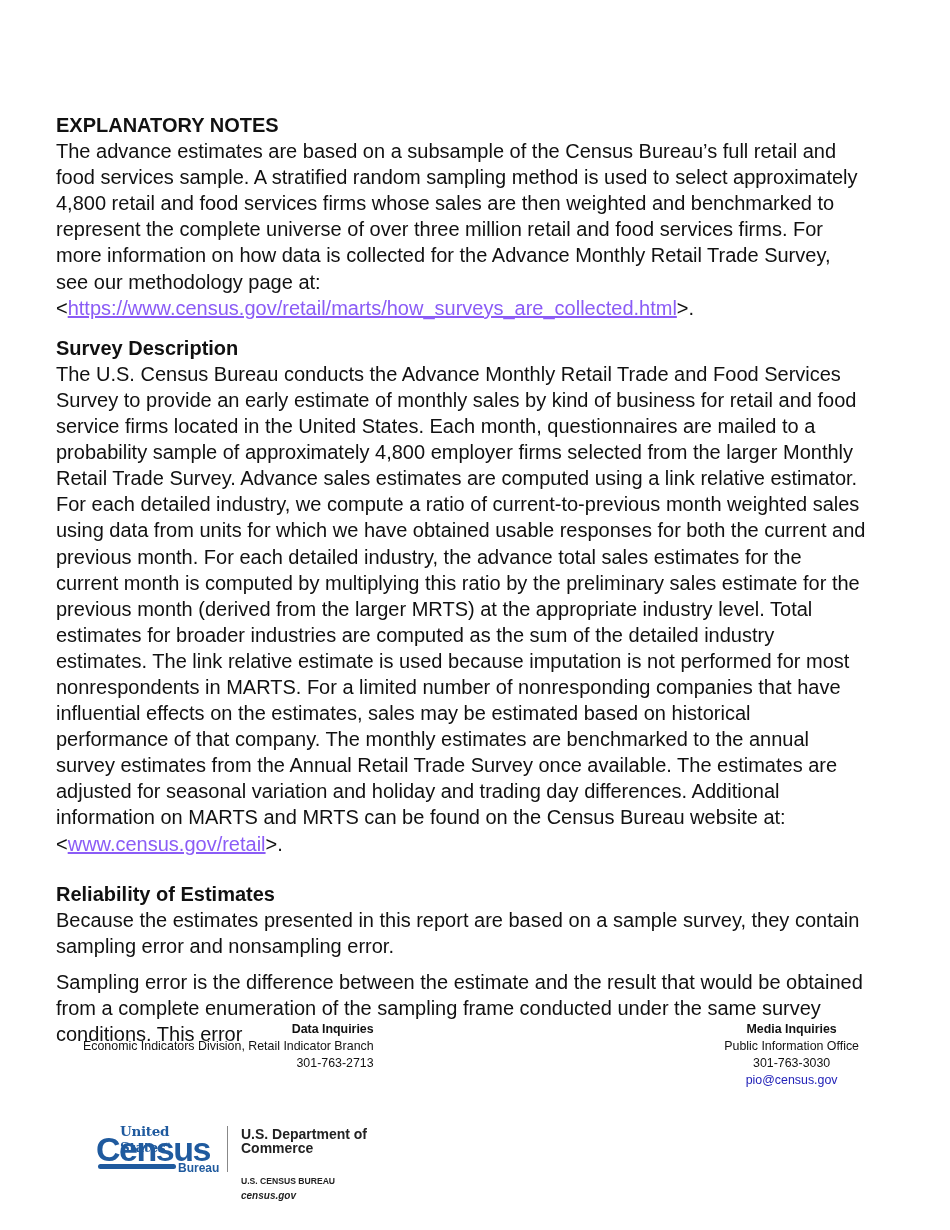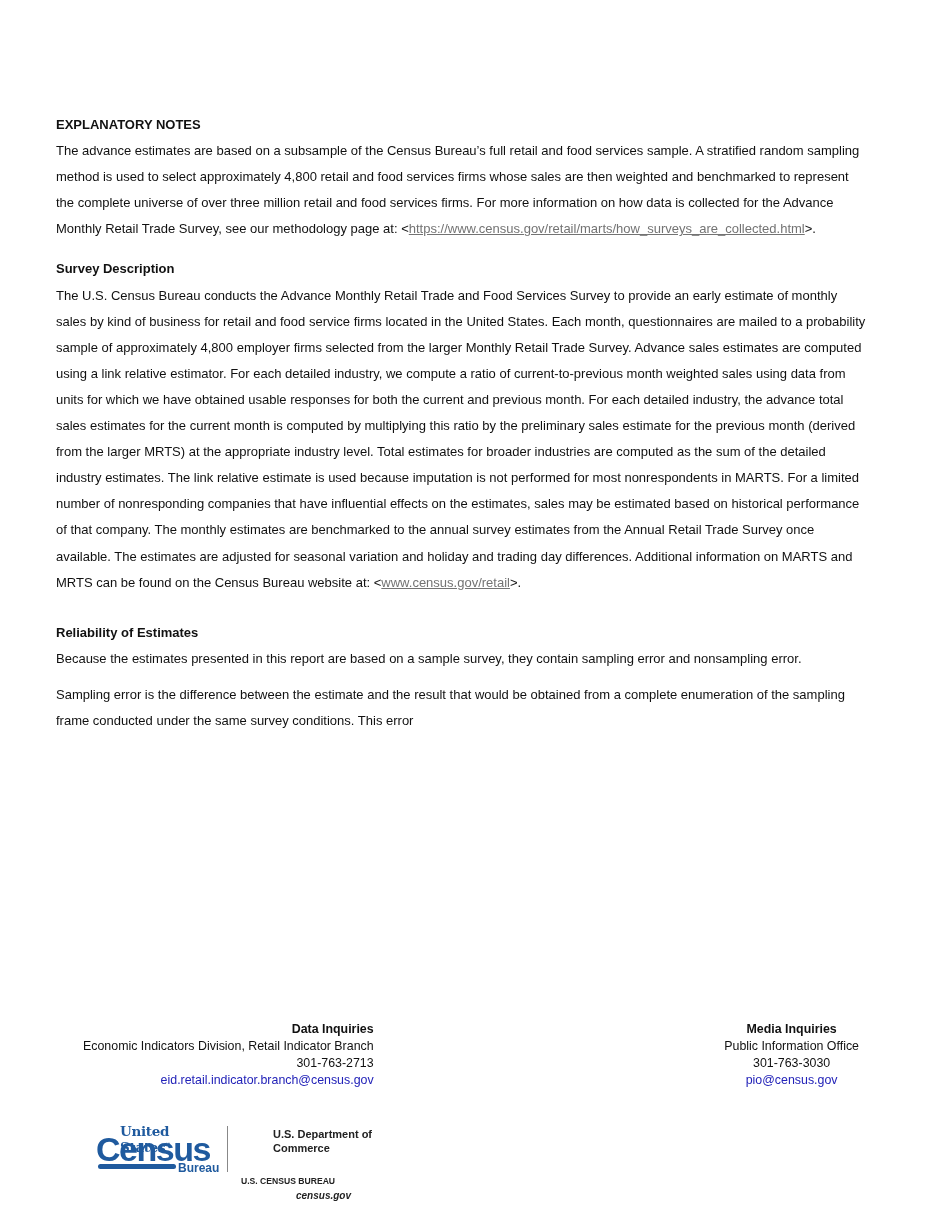--- a/index.html
+++ b/index.html
@@ -13,34 +13,34 @@
     position: relative;
     overflow: hidden;
     font-family: "Liberation Sans", "DejaVu Sans", sans-serif;
     color: #111111;
   }
   .page {
     position: absolute;
     left: 56px;
     top: 112px;
     width: 810px;
-    font-size: 13px;
+    font-size: 20px;
     line-height: 26.1px;
   }
   .heading {
     font-weight: bold;
     display: block;
   }
   .para {
     margin: 0;
   }
   .gap-sm { height: 10px; }
   .gap-md { height: 14px; }
   a.link {
-    color: #737373;
+    color: #8b5cf6;
   }
   .footer {
     position: absolute;
     left: 83px;
     top: 1021px;
     width: 776px;
     font-size: 12.4px;
     line-height: 17px;
   }
   .footer .left {
@@ -121,23 +121,23 @@
     background: #888;
   }
   .logo .dept {
     position: absolute;
     left: 145px;
     top: 4px;
     font-size: 11px;
     line-height: 13.5px;
     color: #222;
   }
-  .logo .dept .d1 { font-weight: bold; display: block; font-size: 11px; margin-left: 32px; }
+  .logo .dept .d1 { font-weight: bold; display: block; font-size: 14px; }
   .logo .dept .d2 { font-weight: bold; display: block; font-size: 8.6px; margin-top: 20px; }
-  .logo .dept .d3 { font-weight: bold; font-style: italic; display: block; font-size: 10px; text-align: center; }
+  .logo .dept .d3 { font-weight: bold; font-style: italic; display: block; font-size: 10px; }
 </style>
 </head>
 <body>
 
 <div class="page">
 
   <span class="heading">EXPLANATORY NOTES</span>
   <p class="para"><span>The advance estimates are based on a subsample of the Census Bureau’s full retail and food services sample.  A stratified random sampling method is used to select approximately 4,800 retail and food services firms whose sales are then weighted and benchmarked to represent the complete universe of over three million retail and food services firms. For more information on how data is collected for the Advance Monthly Retail Trade Survey, see our methodology page at: &lt;</span><a class="link" href="#">https://www.census.gov/retail/marts/how_surveys_are_collected.html</a><span>&gt;.</span></p>
 
   <div class="gap-md"></div>
@@ -156,21 +156,20 @@
   <div class="gap-sm"></div>
 
   <p class="para">Sampling error is the difference between the estimate and the result that would be obtained from a complete enumeration of the sampling frame conducted under the same survey conditions. This error</p>
 </div>
 
 <div class="footer">
   <div class="left">
     <span class="label">Data Inquiries</span>
     <span class="line">Economic Indicators Division, Retail Indicator Branch</span>
     <span class="line">301-763-2713</span>
-    <span class="email">eid.retail.indicator.branch@census.gov</span>
   </div>
   <div class="right">
     <span class="label">Media Inquiries</span>
     <span class="line">Public Information Office</span>
     <span class="line">301-763-3030</span>
     <span class="email">pio@census.gov</span>
   </div>
 </div>
 
 <div class="logo">

